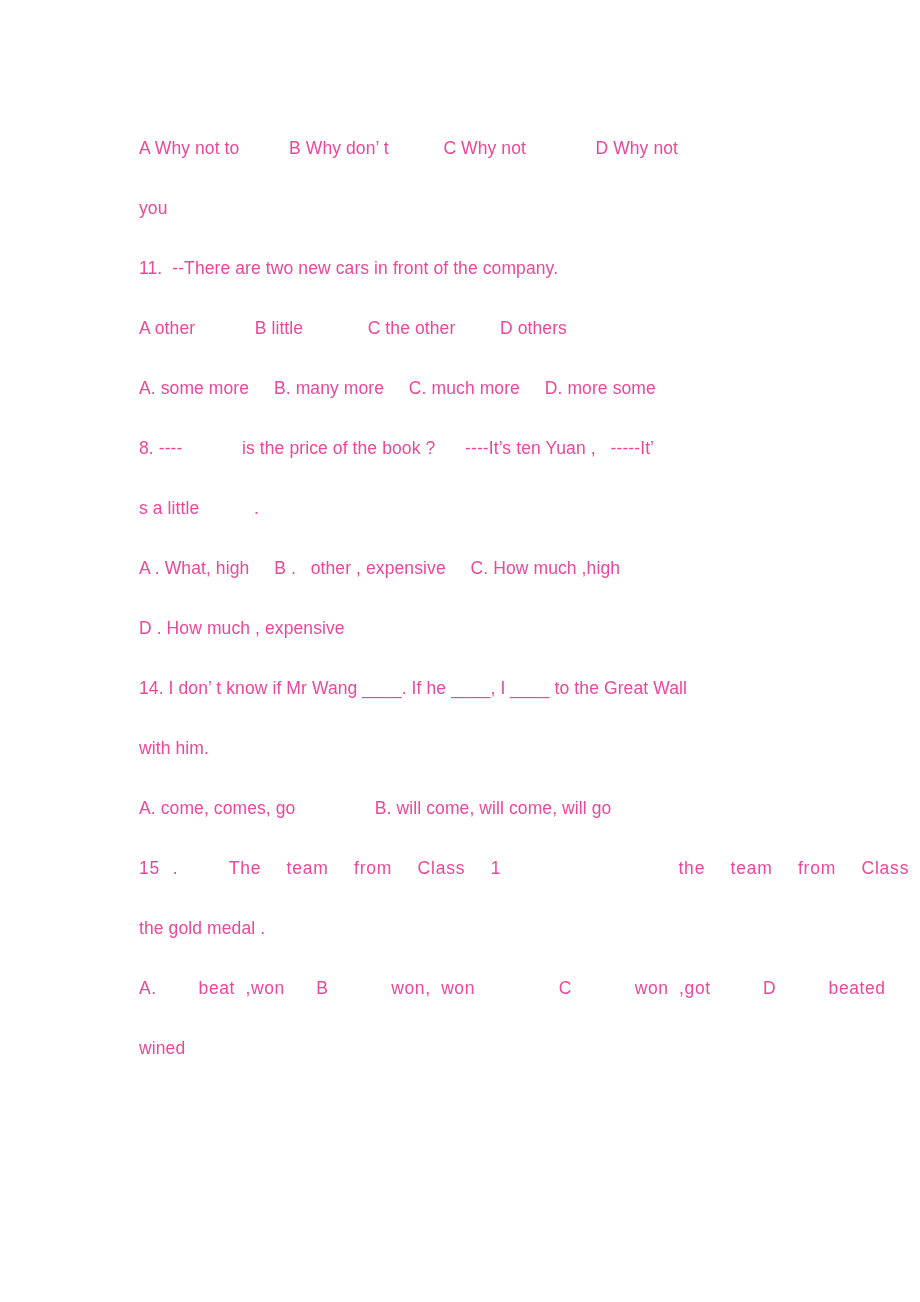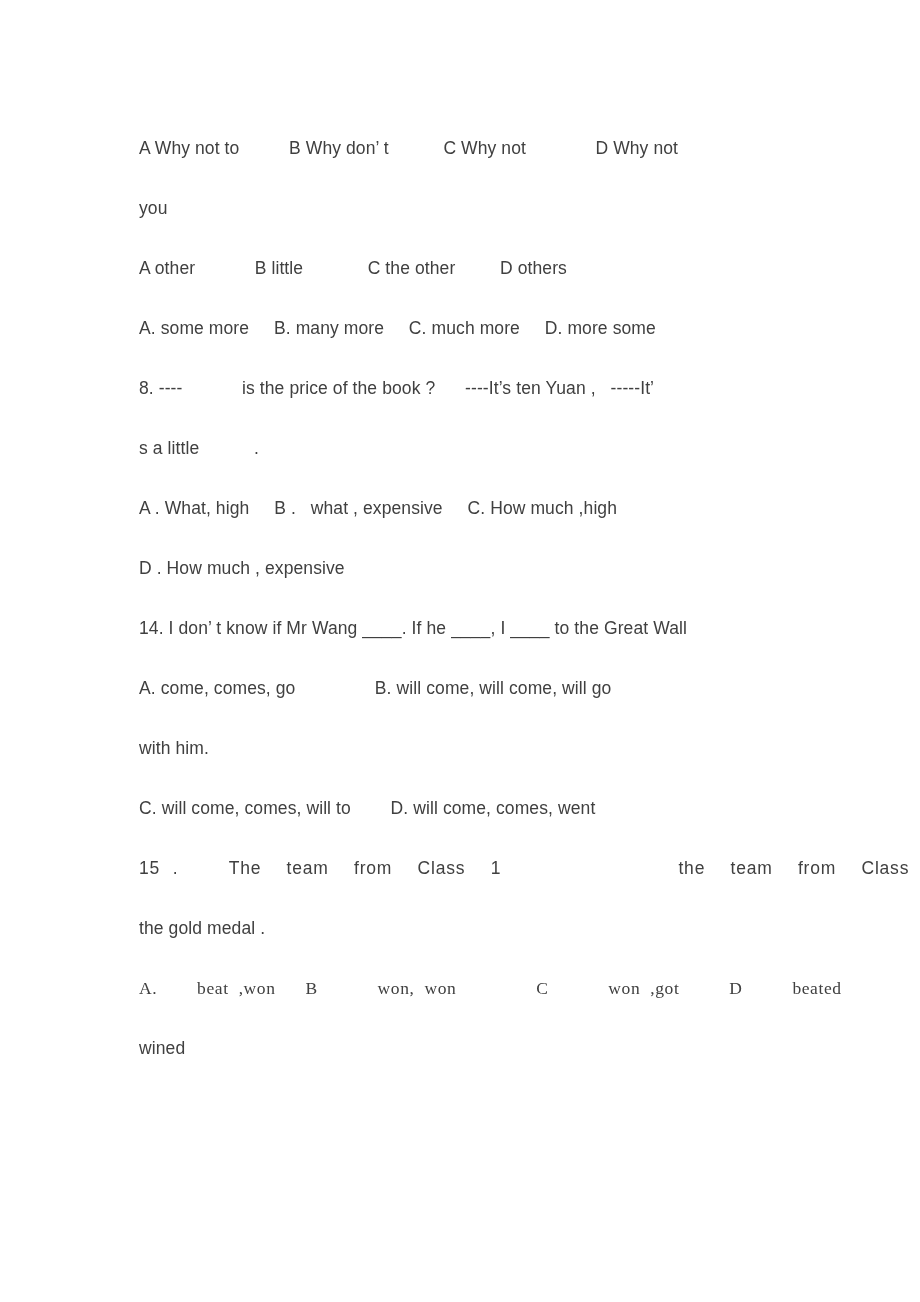--- a/index.html
+++ b/index.html
@@ -23,71 +23,70 @@
     height: 1302px;
     background: #ffffff;
   }
   .content {
     position: absolute;
     left: 139px;
     top: 118px;
     width: 644px;
   }
   .line {
-    color: #404040;
+    color: #ec4899;
     font-size: 17.5px;
     line-height: 60px;
     height: 60px;
     white-space: pre;
     font-family: "Liberation Sans", sans-serif;
     letter-spacing: 0.1px;
   }
   
   .line.j1 {
     letter-spacing: 0.8px;
     word-spacing: 7px;
   }
   .line.j2 {
     letter-spacing: 0.6px;
     word-spacing: 5px;
-    font-family: Liberation Serif, serif;
   }
 </style>
 </head>
 <body>
 
 <div class="page">
   <div class="content">
 
     <div class="line">A Why not to          B Why don’ t           C Why not              D Why not</div>
 
     <div class="line">you</div>
 
+    <div class="line">11.  --There are two new cars in front of the company.</div>
 
 
     <div class="line">A other            B little             C the other         D others</div>
 
 
     <div class="line">A. some more     B. many more     C. much more     D. more some</div>
 
     <div class="line">8. ----            is the price of the book ?      ----It’s ten Yuan ,   -----It’</div>
 
     <div class="line">s a little           .</div>
 
-    <div class="line">A . What, high     B .   what , expensive     C. How much ,high</div>
+    <div class="line">A . What, high     B .   other , expensive     C. How much ,high</div>
 
     <div class="line">D . How much , expensive</div>
 
     <div class="line">14. I don’ t know if Mr Wang ____. If he ____, I ____ to the Great Wall</div>
 
+    <div class="line">with him.</div>
+
     <div class="line">A. come, comes, go                B. will come, will come, will go</div>
 
-    <div class="line">with him.</div>
-
-    <div class="line">C. will come, comes, will to        D. will come, comes, went</div>
 
     <div class="line j1">15 .    The  team  from  Class  1              the  team  from  Class  2,  They</div>
 
     <div class="line">the gold medal .</div>
 
     <div class="line j2">A.    beat ,won   B      won, won        C      won ,got     D     beated</div>
 
     <div class="line">wined</div>
 
   </div>

